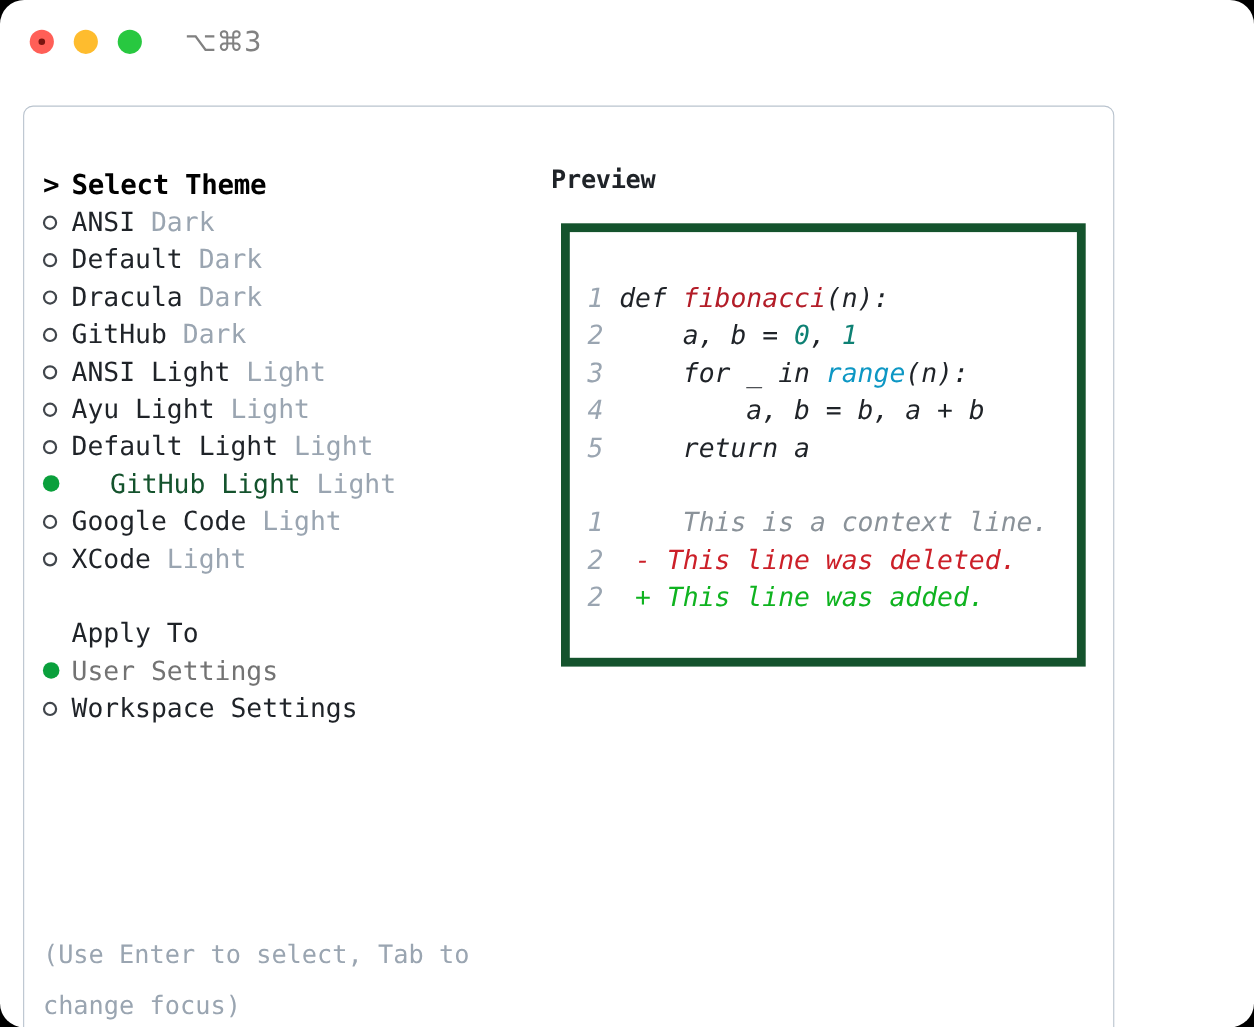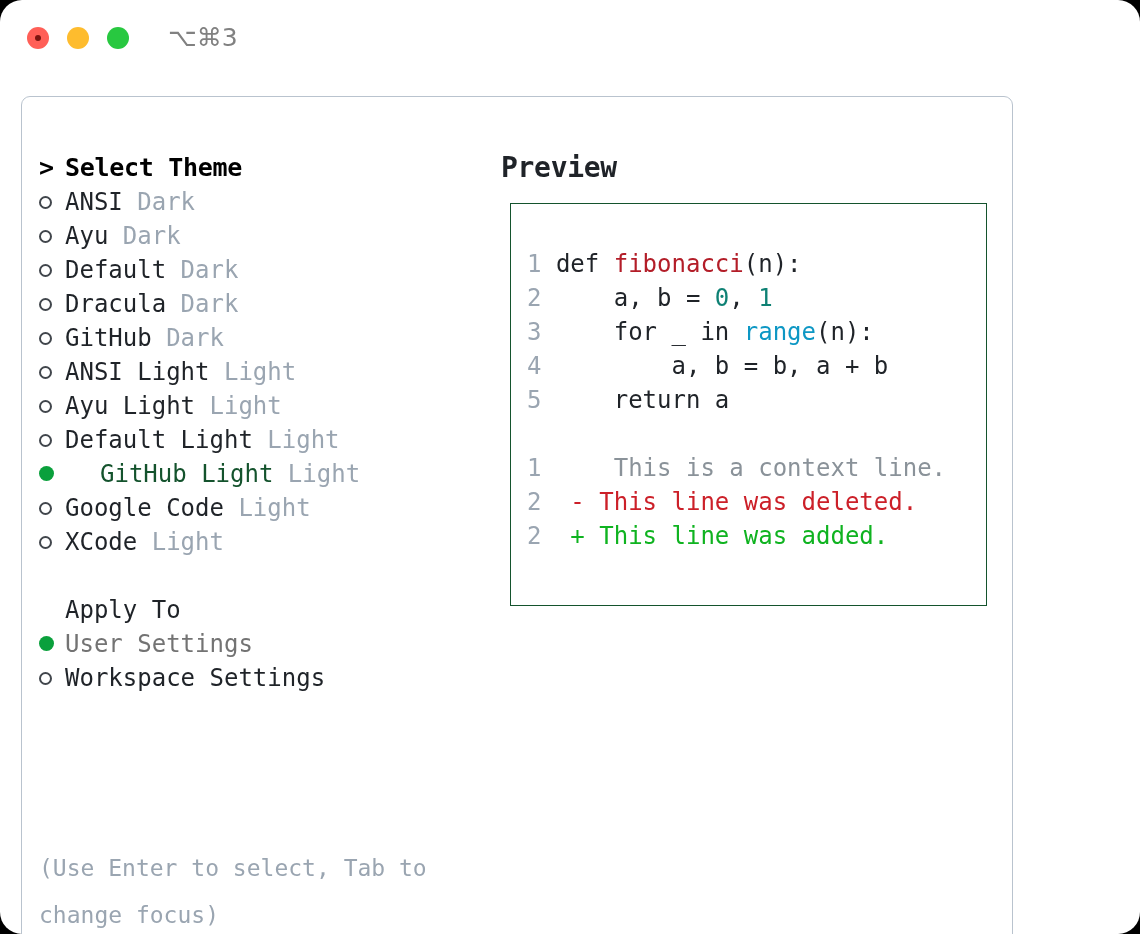--- a/index.html
+++ b/index.html
@@ -141,34 +141,35 @@
     line-height: 47px;
     color: #9aa5b1;
     white-space: pre-wrap;
   }
 
   
   #preview-title {
     position: absolute;
     left: 479px;
     top: 54px;
-    font-size: 28px;
+    font-size: 23px;
     font-weight: bold;
     color: #1f2328;
     letter-spacing: -0.3px;
   }
   #preview-box {
     position: absolute;
     left: 488px;
     top: 106px;
     width: 477px;
     height: 403px;
-    border: 1px solid #14532d;
+    border: 8px solid #14532d;
     box-sizing: border-box;
     background: #ffffff;
+    font-style: italic;
   }
   #code {
     position: absolute;
     left: 16px;
     top: 43px;
     font-size: 24px;
     line-height: 34px;
     white-space: pre;
   }
   .cline { white-space: pre; }
@@ -195,21 +196,20 @@
     <div id="shortcut">⌥⌘3</div>
   </div>
 
   <div id="panel">
 
     <div id="left-col">
       <div class="row" id="header-row"><span class="marker">&gt;</span><span>Select Theme</span></div>
 
       <div id="theme-list">
           <div class="row"><span class="marker"><span class="ring"></span></span><span class="theme-name">ANSI</span><span class="theme-kind"> Dark</span></div>
-          <div class="row"><span class="marker"><span class="ring"></span></span><span class="theme-name">Ayu</span><span class="theme-kind"> Dark</span></div>
           <div class="row"><span class="marker"><span class="ring"></span></span><span class="theme-name">Default</span><span class="theme-kind"> Dark</span></div>
           <div class="row"><span class="marker"><span class="ring"></span></span><span class="theme-name">Dracula</span><span class="theme-kind"> Dark</span></div>
           <div class="row"><span class="marker"><span class="ring"></span></span><span class="theme-name">GitHub</span><span class="theme-kind"> Dark</span></div>
           <div class="row"><span class="marker"><span class="ring"></span></span><span class="theme-name">ANSI Light</span><span class="theme-kind"> Light</span></div>
           <div class="row"><span class="marker"><span class="ring"></span></span><span class="theme-name">Ayu Light</span><span class="theme-kind"> Light</span></div>
           <div class="row"><span class="marker"><span class="ring"></span></span><span class="theme-name">Default Light</span><span class="theme-kind"> Light</span></div>
           <div class="row selected"><span class="marker"><span class="dot" style="background: rgb(10, 160, 60);"></span></span><span class="theme-name" style="color: #14532d; margin-left: 35px;">GitHub Light</span><span class="theme-kind"> Light</span></div>
           <div class="row"><span class="marker"><span class="ring"></span></span><span class="theme-name">Google Code</span><span class="theme-kind"> Light</span></div>
           <div class="row"><span class="marker"><span class="ring"></span></span><span class="theme-name">XCode</span><span class="theme-kind"> Light</span></div>
         </div>

